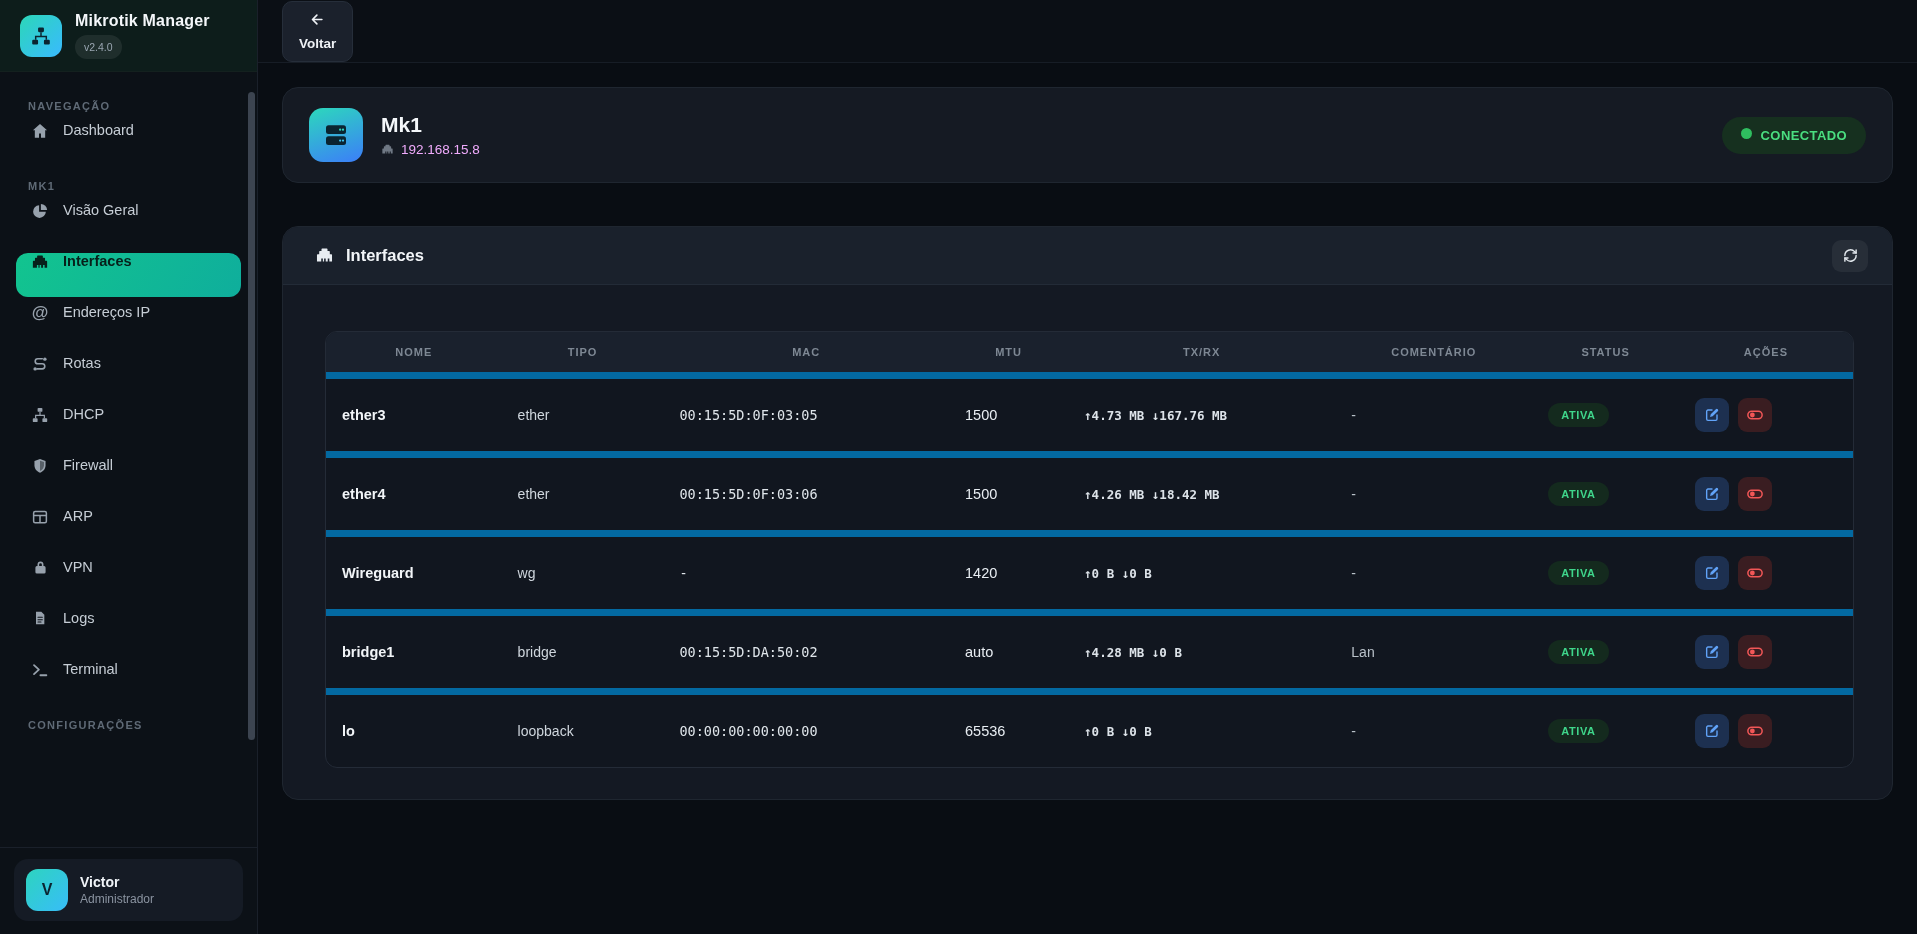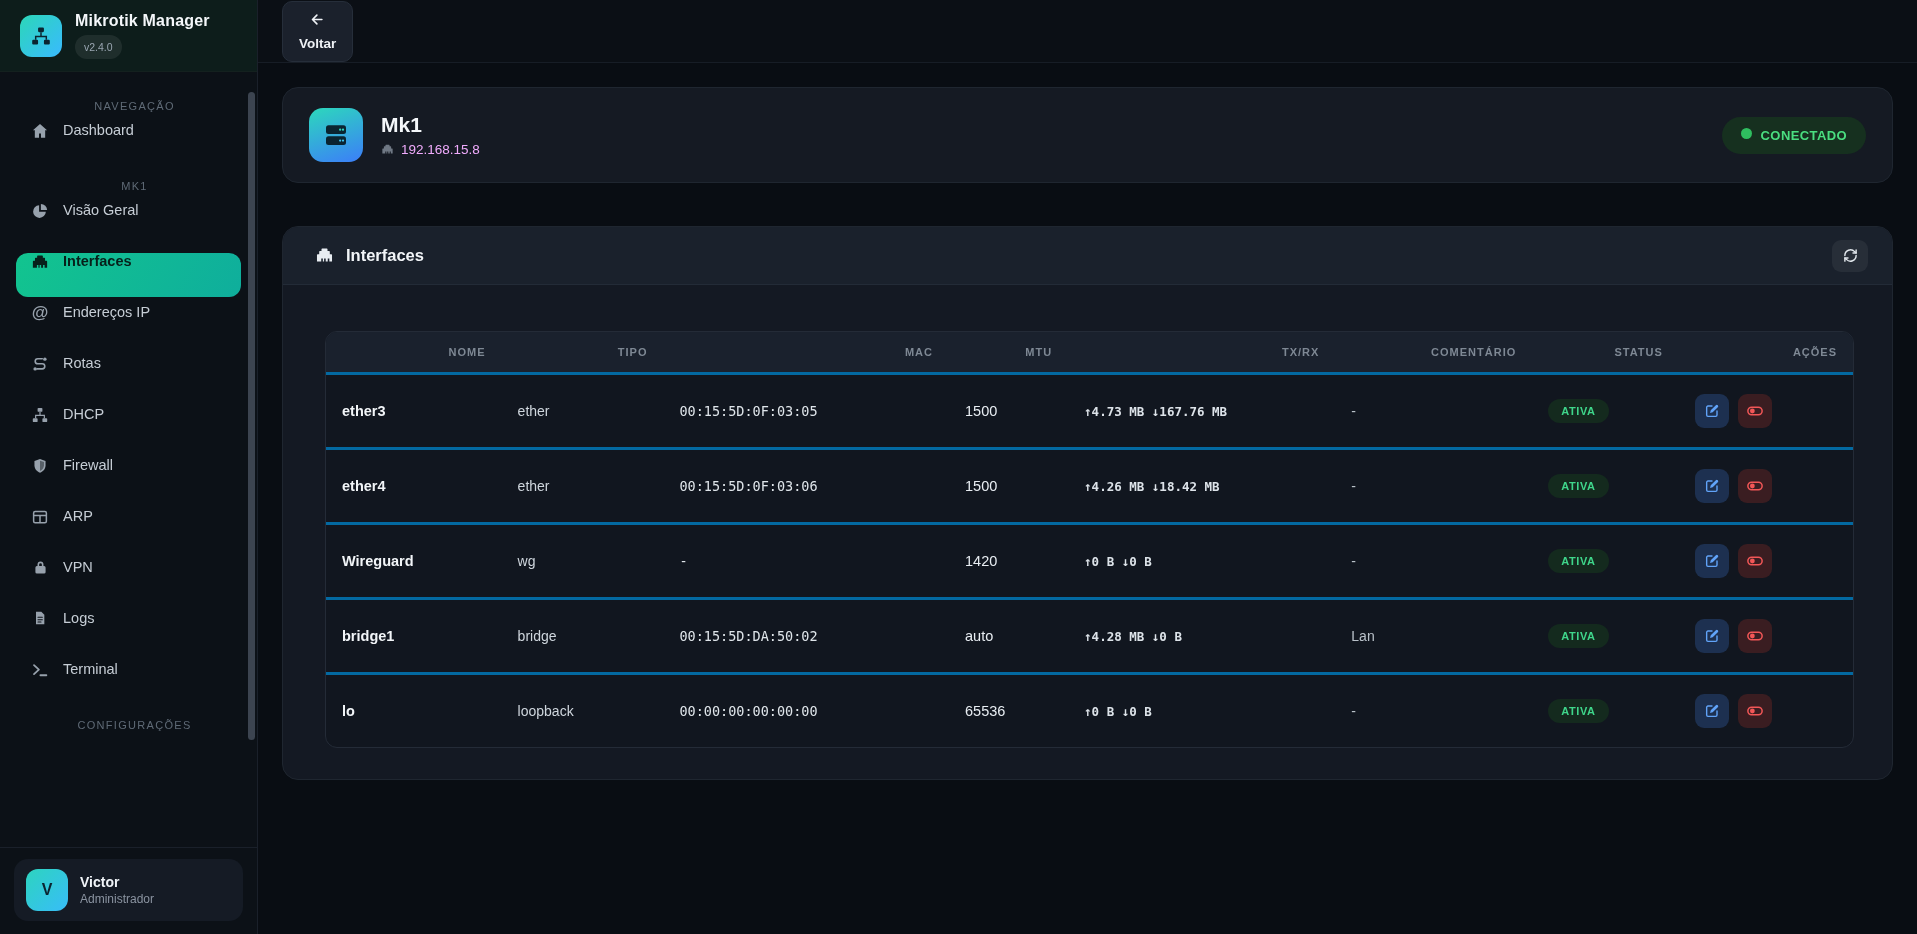--- a/index.html
+++ b/index.html
@@ -27,23 +27,22 @@
     display:flex; align-items:center; justify-content:center;
     color:#0b2430;
   }
   .app-title { font-size:16px; font-weight:bold; color:#f4f7fa; letter-spacing:.2px; }
   .version-chip {
     display:inline-block; margin-top:5px; font-size:10.5px; color:#9aa6b2;
     background:rgba(255,255,255,.08); border-radius:999px; padding:6px 9px;
   }
   .nav { flex:1; padding:14px 16px 0 16px; overflow:hidden; }
   .nav-section-label {
-    font-size:11px; font-weight:normal; letter-spacing:1.3px; color:#5f6a76;
+    font-size:11px; font-weight:bold; letter-spacing:1.3px; color:#5f6a76;
     margin:14px 0 10px 12px;
-    text-align:center;
   }
   .nav-item {
     height:44px; border-radius:12px; display:flex; align-items:flex-start; gap:13px;
     padding:0 14px; margin-bottom:7px; color:#c6cdd5; font-size:14.5px; cursor:pointer;
   }
   .nav-item .ico { width:20px; display:flex; justify-content:center; color:#97a1ac; }
   .nav-item.active {
     background:linear-gradient(120deg,#12c48f,#0fae9c);
     color:#07201a; font-weight:bold;
   }
@@ -115,24 +114,24 @@
   .refresh-btn {
     margin-left:auto; width:36px; height:32px; border-radius:9px;
     background:rgba(255,255,255,.06); display:flex; align-items:center; justify-content:center;
     color:#dfe5ea; cursor:pointer;
   }
   .panel-body { padding:46px 38px 31px 42px; }
   .table-wrap { border:1px solid #242b37; border-radius:12px; overflow:hidden; background:#11161f; }
   table { width:100%; border-collapse:collapse; table-layout:fixed; }
   thead tr { background:#1a212d; }
   th {
-    text-align:right; font-size:11px; font-weight:bold; letter-spacing:1px;
+    text-align:center; font-size:11px; font-weight:bold; letter-spacing:1px;
     color:#7e8894; padding:14px 16px;
   }
-  td { padding:19px 16px; font-size:14px; border-top:3px solid #0369a1; vertical-align:middle; }
+  td { padding:19px 16px; font-size:14px; border-top:7px solid #0369a1; vertical-align:middle; }
   .c-name  { width:11.5%; } .c-type { width:10.6%; } .c-mac { width:18.7%; }
   .c-mtu   { width:7.8%;  } .c-tx   { width:17.5%; } .c-com { width:12.9%; }
   .c-status{ width:9.6%;  } .c-act  { width:11.4%; }
   .cell-name { font-weight:bold; color:#f2f5f8; font-size:14.5px; }
   .cell-type { color:#cfd6dd; }
   .cell-mac  { font-family:"DejaVu Sans Mono", monospace; font-size:13.5px; color:#dfe5ea; }
   .cell-mtu  { color:#e8edf2; font-size:14.5px; }
   .cell-tx   { font-family:"DejaVu Sans Mono", monospace; font-size:12.5px; font-weight:bold; color:#dde3e9; }
   .cell-com  { color:#b9c1c9; }
   .badge-ativa {

